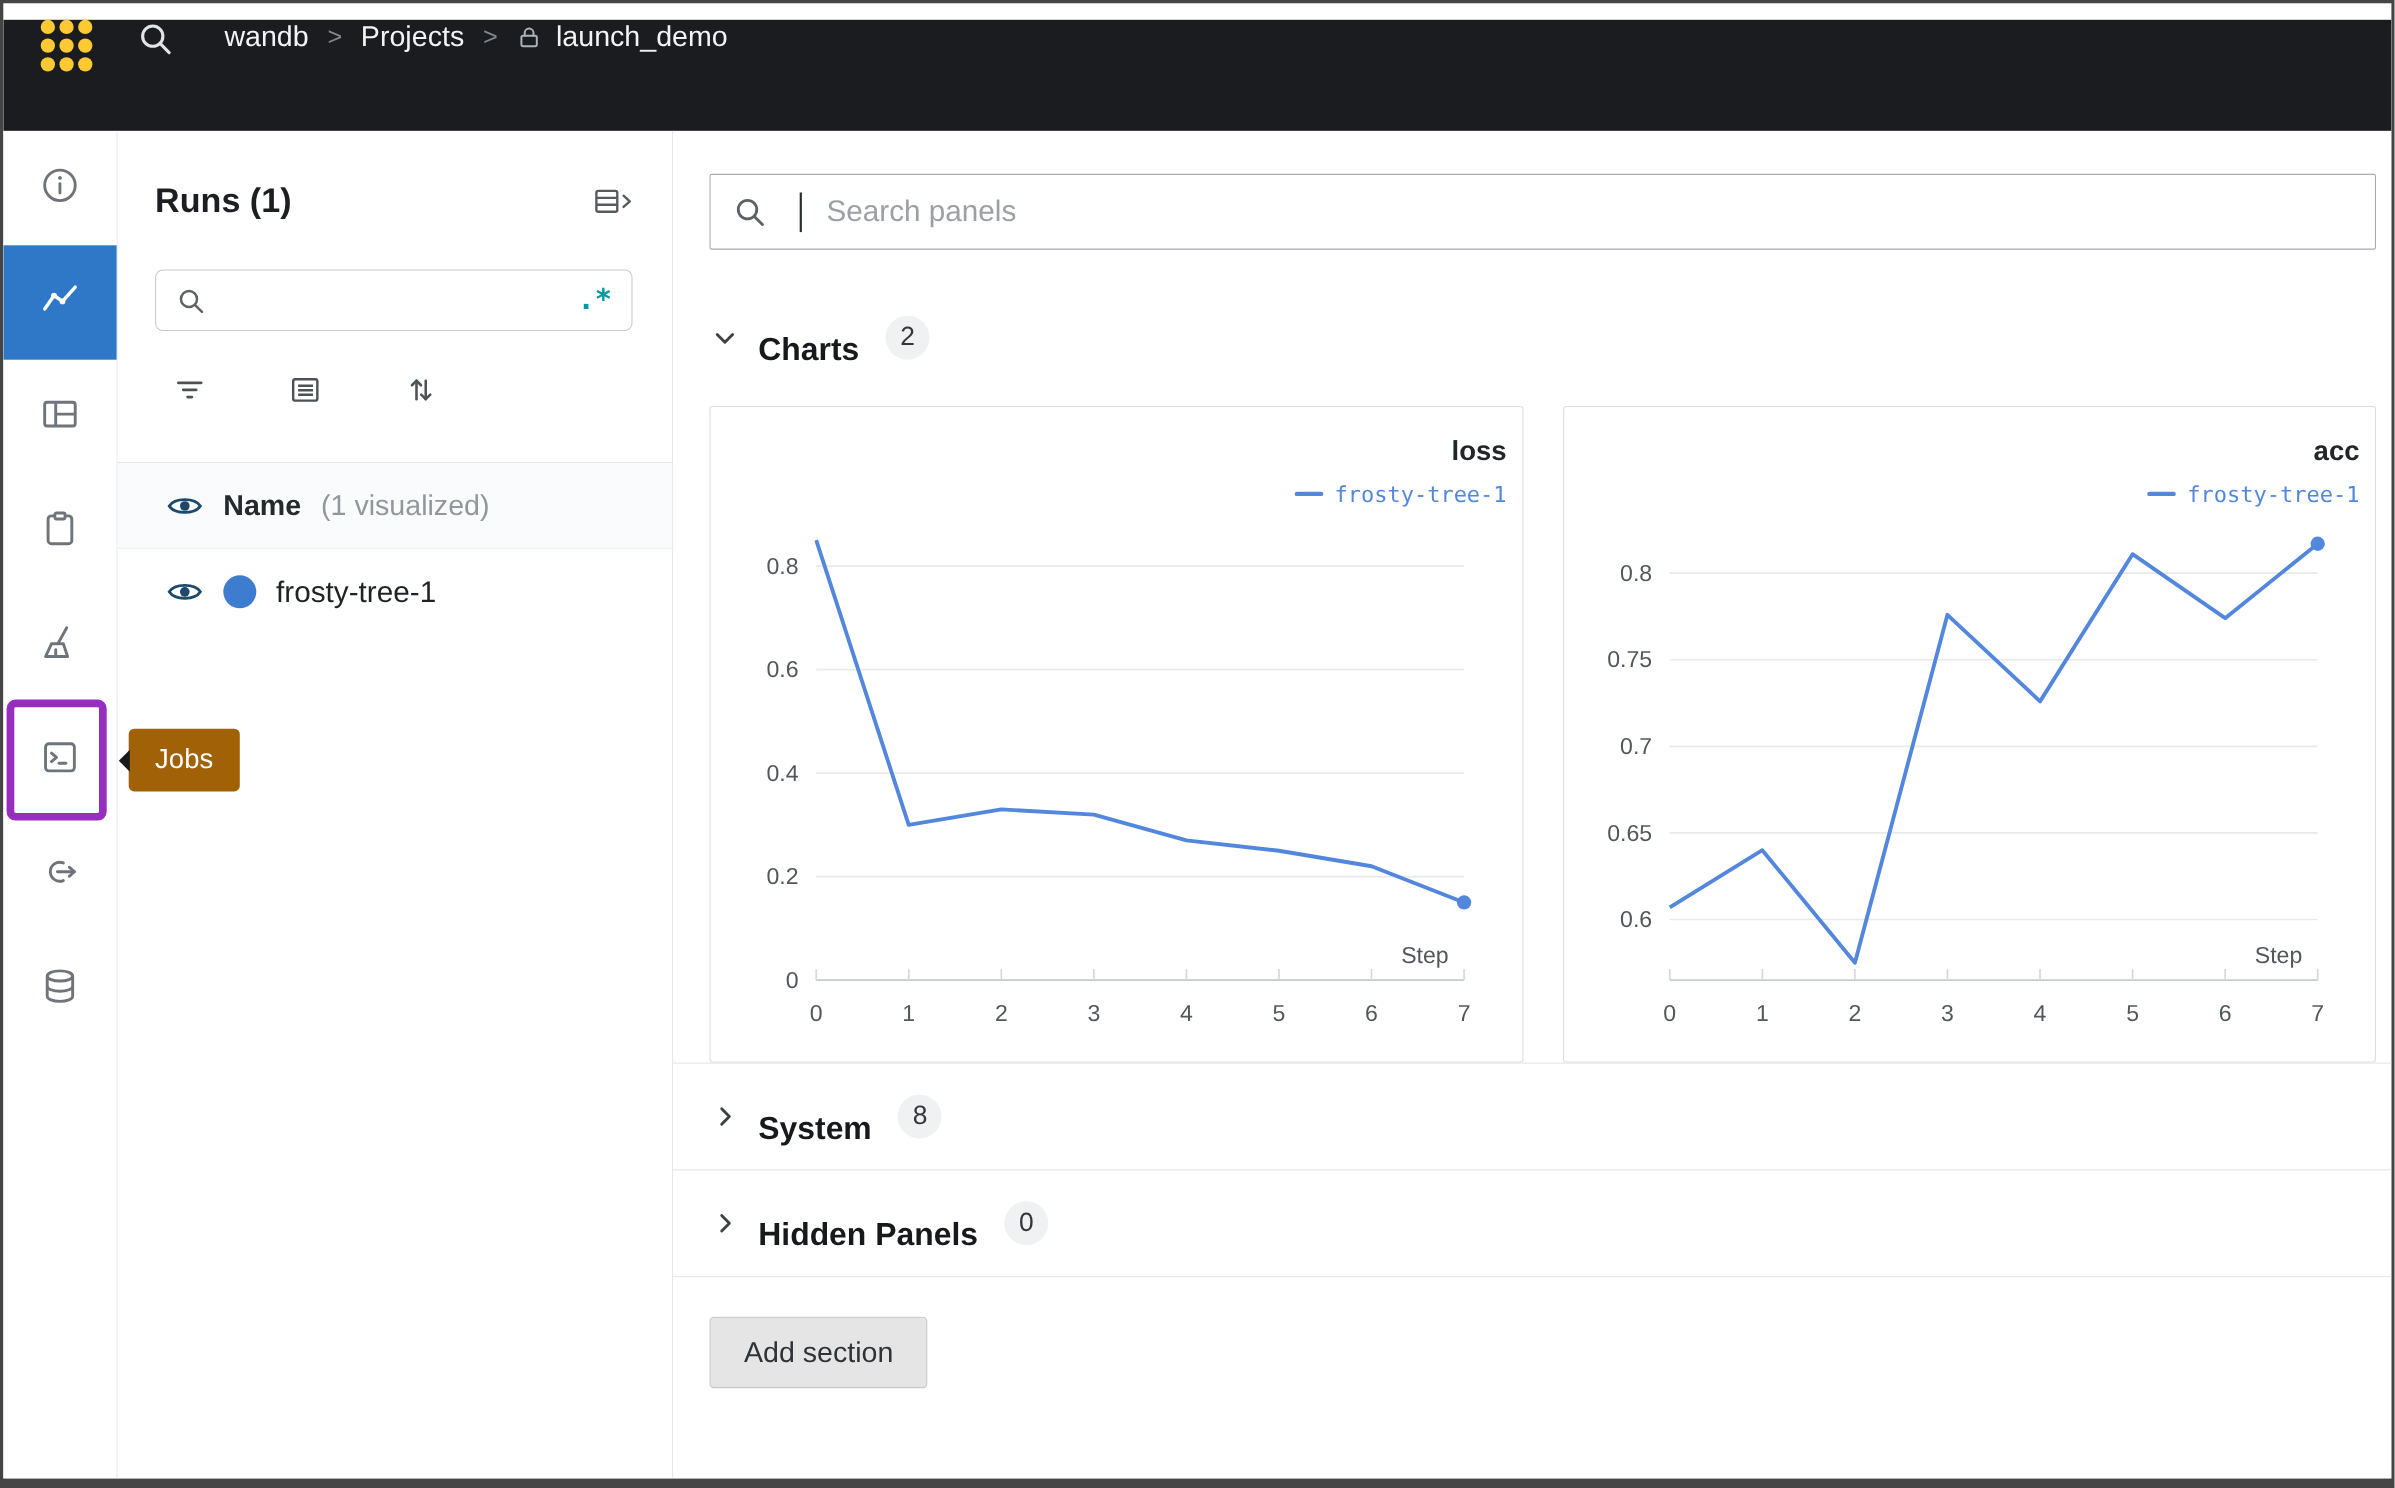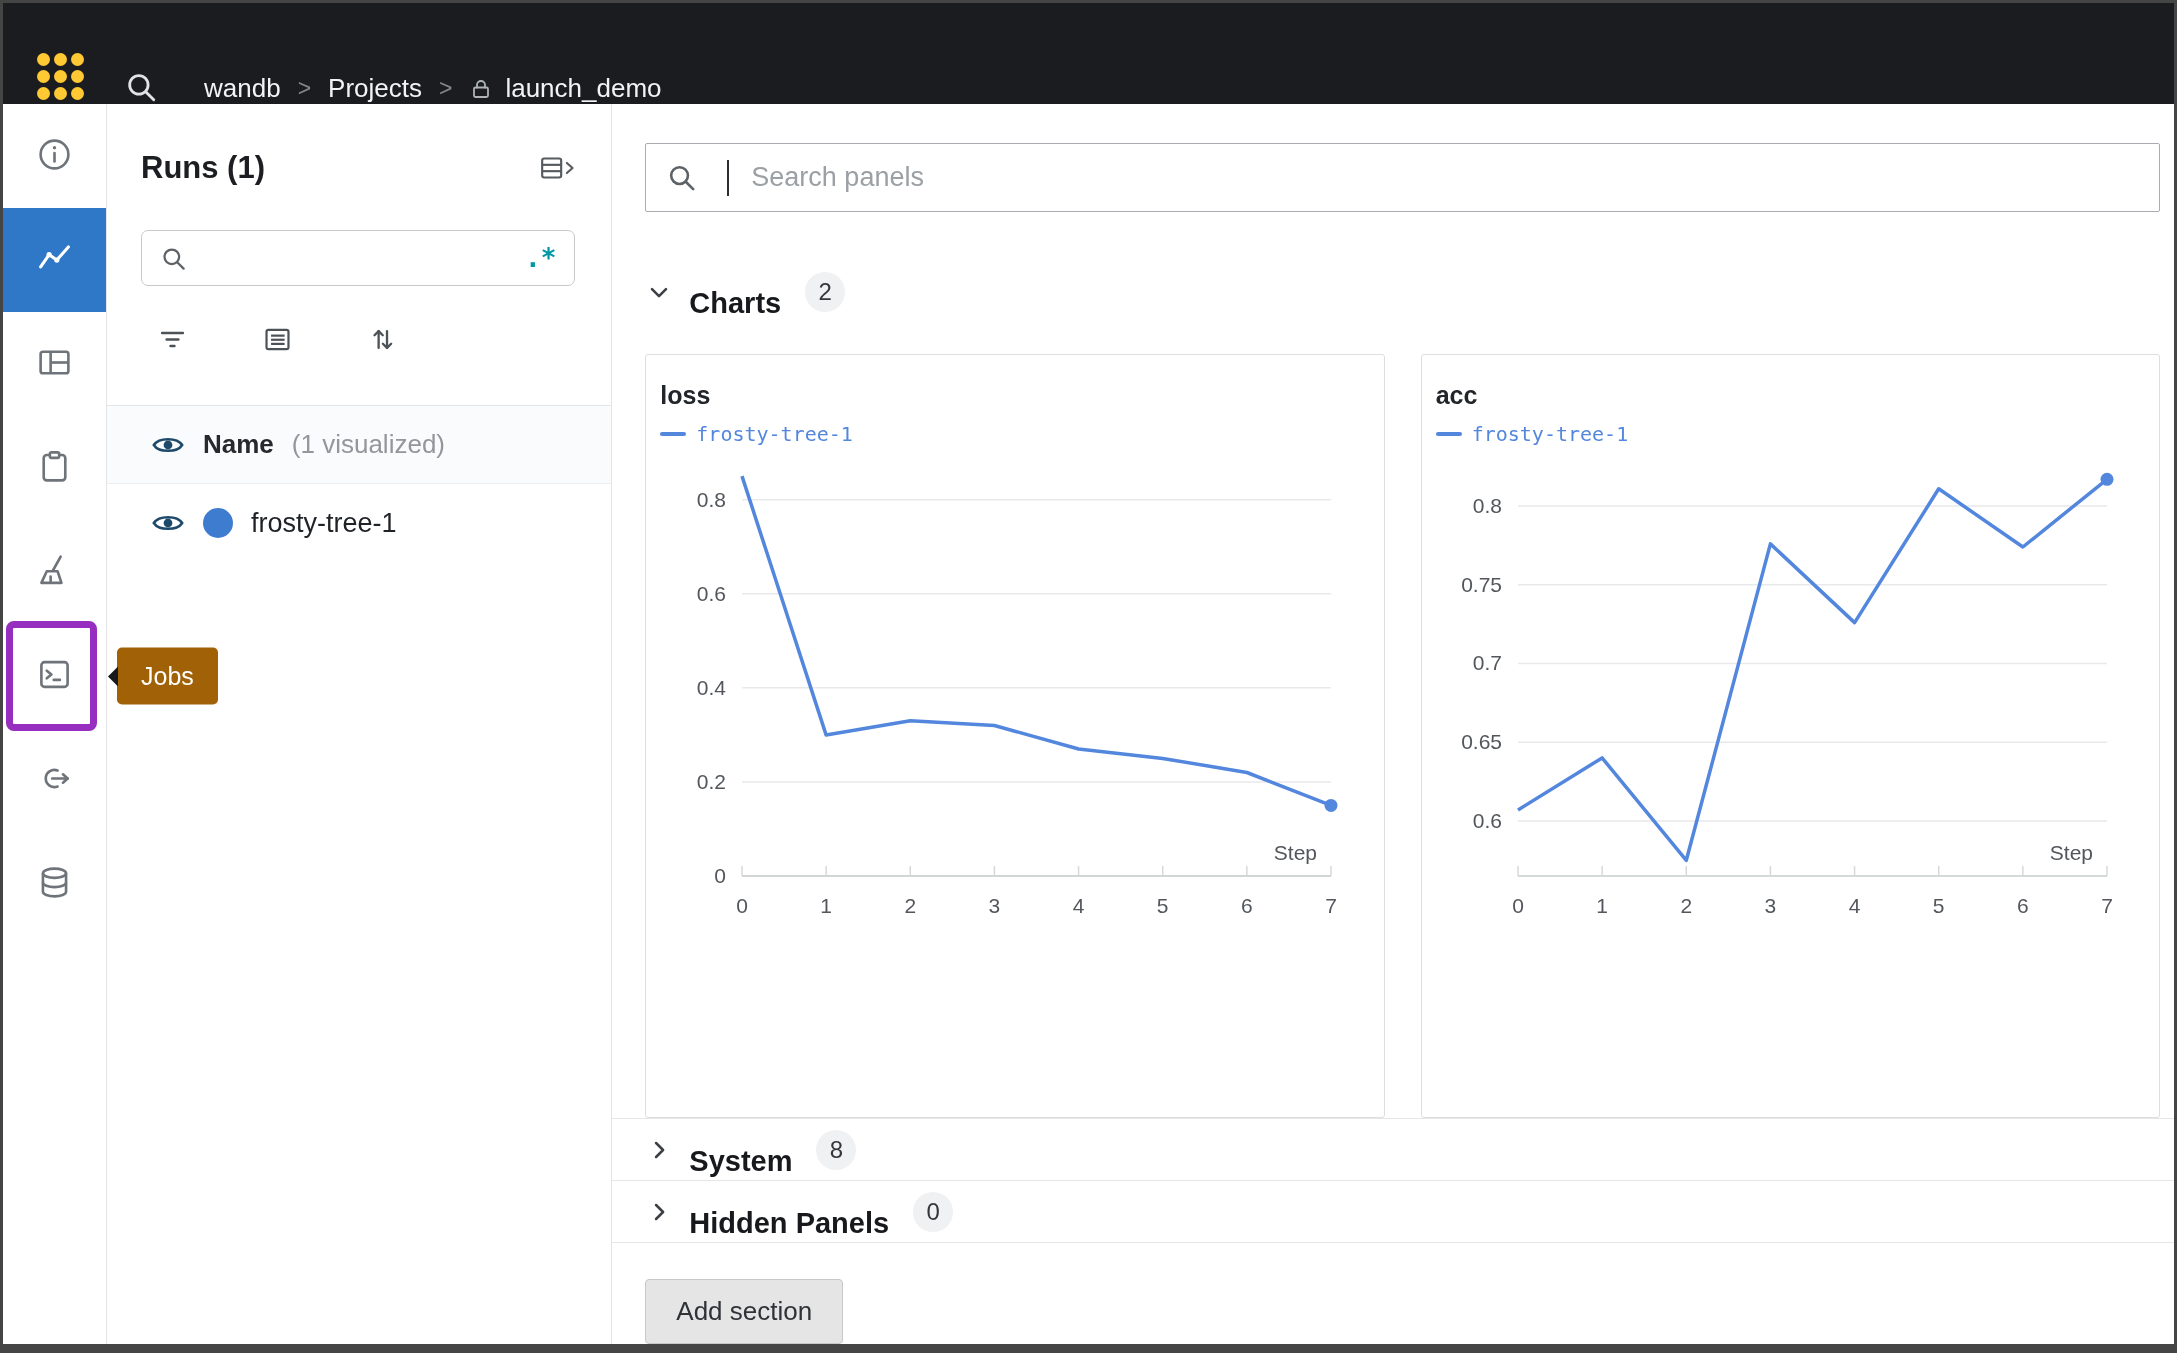--- a/index.html
+++ b/index.html
@@ -1,21 +1,21 @@
 <!DOCTYPE html>
 <html><head>
 <meta charset="utf-8">
 <style>
   * { box-sizing: border-box; }
   body { margin: 0; background: #ddd; font-family: "Liberation Sans", sans-serif; }
   .screen { width: 2177px; height: 1353px; background: #fff; border: 3px solid #454545;
             border-bottom-width: 9px; display: flex; flex-direction: column; overflow: hidden; }
 
   
-  .navbar { flex: 0 0 101px; background: #1a1c20; display: flex; align-items: flex-end; padding-left: 34px; }
+  .navbar { flex: 0 0 101px; background: #1a1c20; display: flex; align-items: flex-start; padding-left: 34px; margin-top: 15px; }
   .logo { display: grid; grid-template-columns: repeat(3, 17px); grid-auto-rows: 17px; margin-right: 36px; }
   .logo i { width: 13px; height: 13px; border-radius: 50%; background: #ffc933; display: block; }
   .nav-search { color: #e1e4e7; margin-right: 46px; display: flex; }
   .breadcrumb { display: flex; align-items: center; gap: 17px; font-size: 26px; color: #f2f3f4; }
   .breadcrumb .sep { color: #84888d; font-size: 23px; }
   .crumb { cursor: pointer; }
   .lock { color: #aeb3b8; display: flex; margin-right: -5px; }
 
   .body-row { flex: 1; display: flex; min-height: 0; }
 
@@ -61,22 +61,22 @@
   .caret { width: 2px; height: 36px; background: #2a2d31; }
   .panel-search input { flex: 1; border: 0; outline: 0; font-size: 27px; color: #2a2d31; font-family: inherit; }
   .panel-search input::placeholder { color: #9ba0a5; }
   .sec { display: flex; align-items: center; gap: 16px; cursor: pointer; }
   .sec .chev { color: #3c4045; display: flex; }
   .sec-label { font-size: 29px; font-weight: 600; color: #17191d; margin-top: 23px; }
   .count-badge { min-width: 40px; height: 40px; padding: 0 8px; border-radius: 20px; background: #f0f1f2; color: #33373c;
       font-size: 24px; display: flex; align-items: center; justify-content: center; margin-left: 8px; }
   .charts-head { margin-top: 58px; height: 44px; }
   .charts-row { display: flex; gap: 36px; margin-top: 40px; }
-  .chart-card { flex: 1; height: 764px; border: 1.5px solid #dcdee0; border-radius: 3px; background: #fff;
-      display: flex; flex-direction: column; align-items: flex-start; padding: 26px 14px 10px; }
+  .chart-card { flex: 1; height: 597px; border: 1.5px solid #dcdee0; border-radius: 3px; background: #fff;
+      display: flex; flex-direction: column; align-items: flex-end; padding: 26px 14px 10px; }
   .chart-title { font-size: 25px; font-weight: 700; color: #222529; }
   .chart-legend { margin-top: 12px; display: flex; align-items: center; gap: 10px;
       font-family: "DejaVu Sans Mono", monospace; font-size: 20px; color: #5387dd; }
   .legend-swatch { width: 26px; height: 3.5px; background: #5387dd; border-radius: 2px; }
   .chart-plot { width: 100%; flex: 1; position: relative; }
   .chart-plot svg { position: absolute; inset: 0; }
   .chart-plot text { font-family: "Liberation Sans", sans-serif; font-size: 21px; fill: #53575c; }
   .main hr.div { border: 0; border-top: 1.5px solid #e5e6e8; margin: 0 -14px 0 -33px; }
   .div.after-charts { margin-top: 48px; }
   .collapsed-row { height: 96px; display: flex; align-items: center; }

